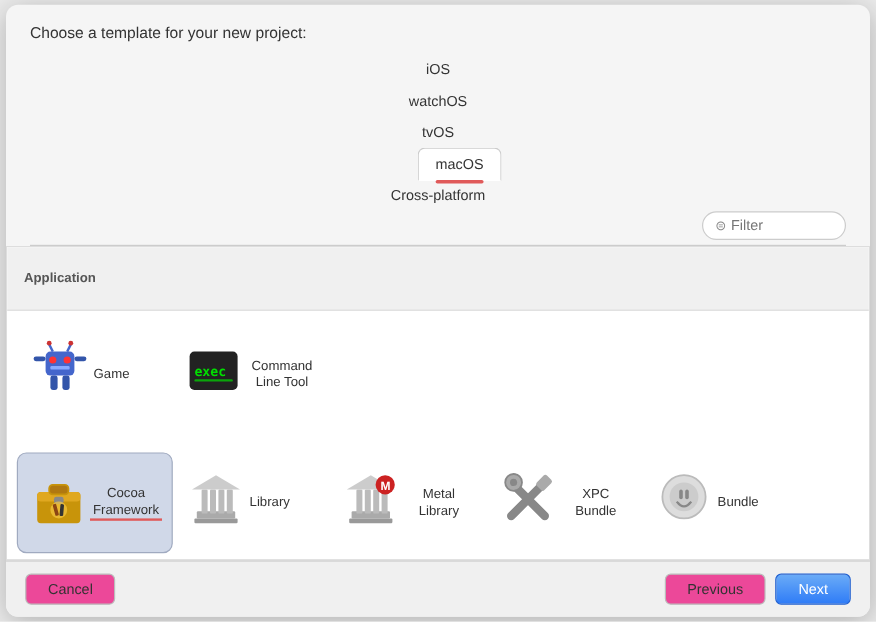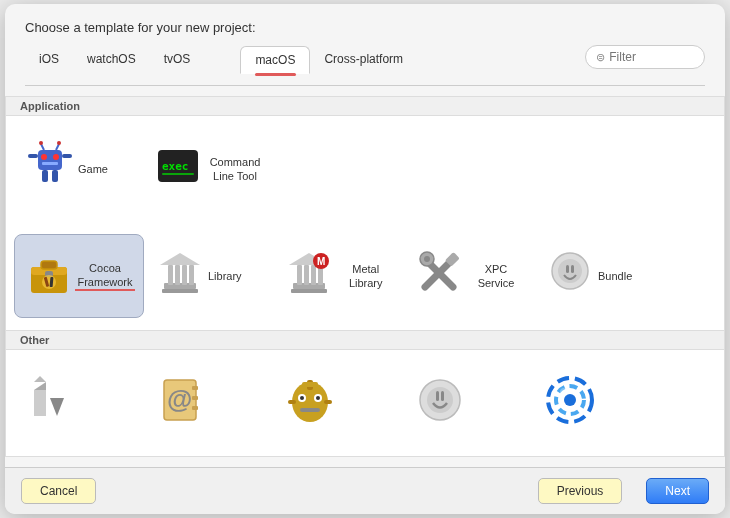--- a/index.html
+++ b/index.html
@@ -14,37 +14,37 @@
     }
     .dialog {
       width: 720px;
       height: 510px;
       background: #f5f5f5;
       border-radius: 10px;
       box-shadow: 0 4px 24px rgba(0,0,0,0.25);
       display: flex;
       flex-direction: column;
       overflow: hidden;
-      gap: 10px;
     }
     .dialog-header {
       padding: 16px 20px 0 20px;
     }
     .dialog-title {
       font-size: 13px;
       color: #333;
       margin-bottom: 10px;
     }
     .tab-bar {
       display: flex;
       align-items: center;
       gap: 0;
       border-bottom: 1px solid #ccc;
-      padding-bottom: 12px;
+      padding-bottom: 0;
       position: relative;
+      flex-direction: column;
     }
     .tab {
       padding: 6px 14px;
       font-size: 12px;
       color: #333;
       cursor: pointer;
       border: none;
       background: transparent;
       border-radius: 6px 6px 0 0;
       position: relative;
@@ -93,21 +93,21 @@
       width: 80px;
     }
     .content-area {
       flex: 1;
       overflow-y: auto;
       background: #fff;
       border: 1px solid #ddd;
       margin: 0 0 0 0;
     }
     .section-header {
-      padding: 3px 14px;
+      padding: 20px 14px;
       font-size: 11px;
       font-weight: 600;
       color: #555;
       background: #f0f0f0;
       border-bottom: 1px solid #ddd;
       border-top: 1px solid #ddd;
     }
     .section-header:first-child {
       border-top: none;
     }
@@ -148,30 +148,29 @@
       align-items: center;
       justify-content: space-between;
       padding: 10px 16px;
       background: #f0f0f0;
       border-top: 1px solid #ccc;
     }
     .btn {
       padding: 5px 18px;
       border-radius: 5px;
       border: 1px solid #bbb;
-      background: #fef9c3;
+      background: #ec4899;
       font-size: 12px;
       cursor: pointer;
       color: #333;
     }
     .btn-primary {
       background: linear-gradient(to bottom, #6aabf7, #2f7cf7);
       border-color: #2060d0;
       color: #fff;
-      margin-left: 16px;
     }
     .btn-group {
       display: flex;
       gap: 8px;
     }
 
     
     .content-area::-webkit-scrollbar { width: 8px; }
     .content-area::-webkit-scrollbar-track { background: #f0f0f0; }
     .content-area::-webkit-scrollbar-thumb { background: #bbb; border-radius: 4px; }
@@ -303,21 +302,21 @@
 
             <line x1="12" y1="12" x2="40" y2="40" stroke="#888" stroke-width="7" stroke-linecap="round"></line>
             <line x1="40" y1="12" x2="12" y2="40" stroke="#888" stroke-width="7" stroke-linecap="round"></line>
 
             <circle cx="14" cy="12" r="7" fill="#aaa" stroke="#888" stroke-width="1.5"></circle>
             <circle cx="14" cy="12" r="3" fill="#888"></circle>
 
             <rect x="35" y="6" width="9" height="12" rx="2" fill="#aaa" transform="rotate(45,39,12)"></rect>
           </svg>
         </div>
-        <span class="item-label">XPC Service</span>
+        <span class="item-label">XPC Bundle</span>
       </div>
 
       <div class="grid-item">
         <div class="item-icon">
           <svg width="52" height="52" viewBox="0 0 52 52">
 
             <circle cx="26" cy="24" r="18" fill="#ddd" stroke="#bbb" stroke-width="1.5"></circle>
             <circle cx="26" cy="24" r="12" fill="#ccc"></circle>
             <rect x="22" y="18" width="3" height="8" rx="1.5" fill="#888"></rect>
             <rect x="27" y="18" width="3" height="8" rx="1.5" fill="#888"></rect>

